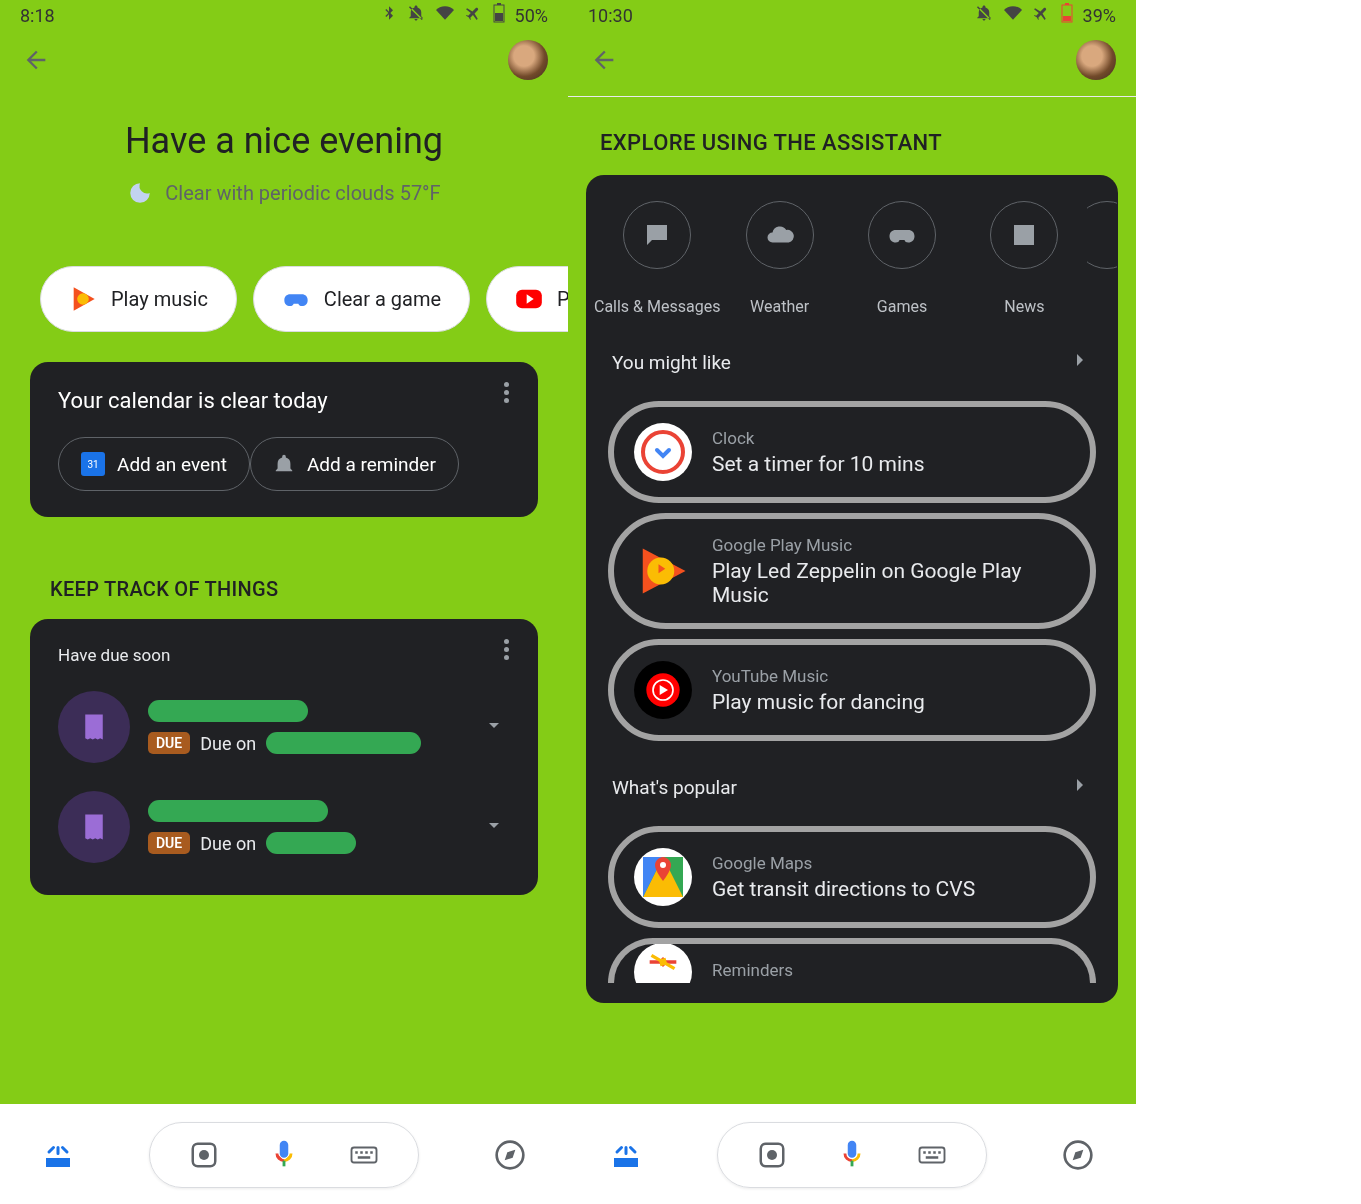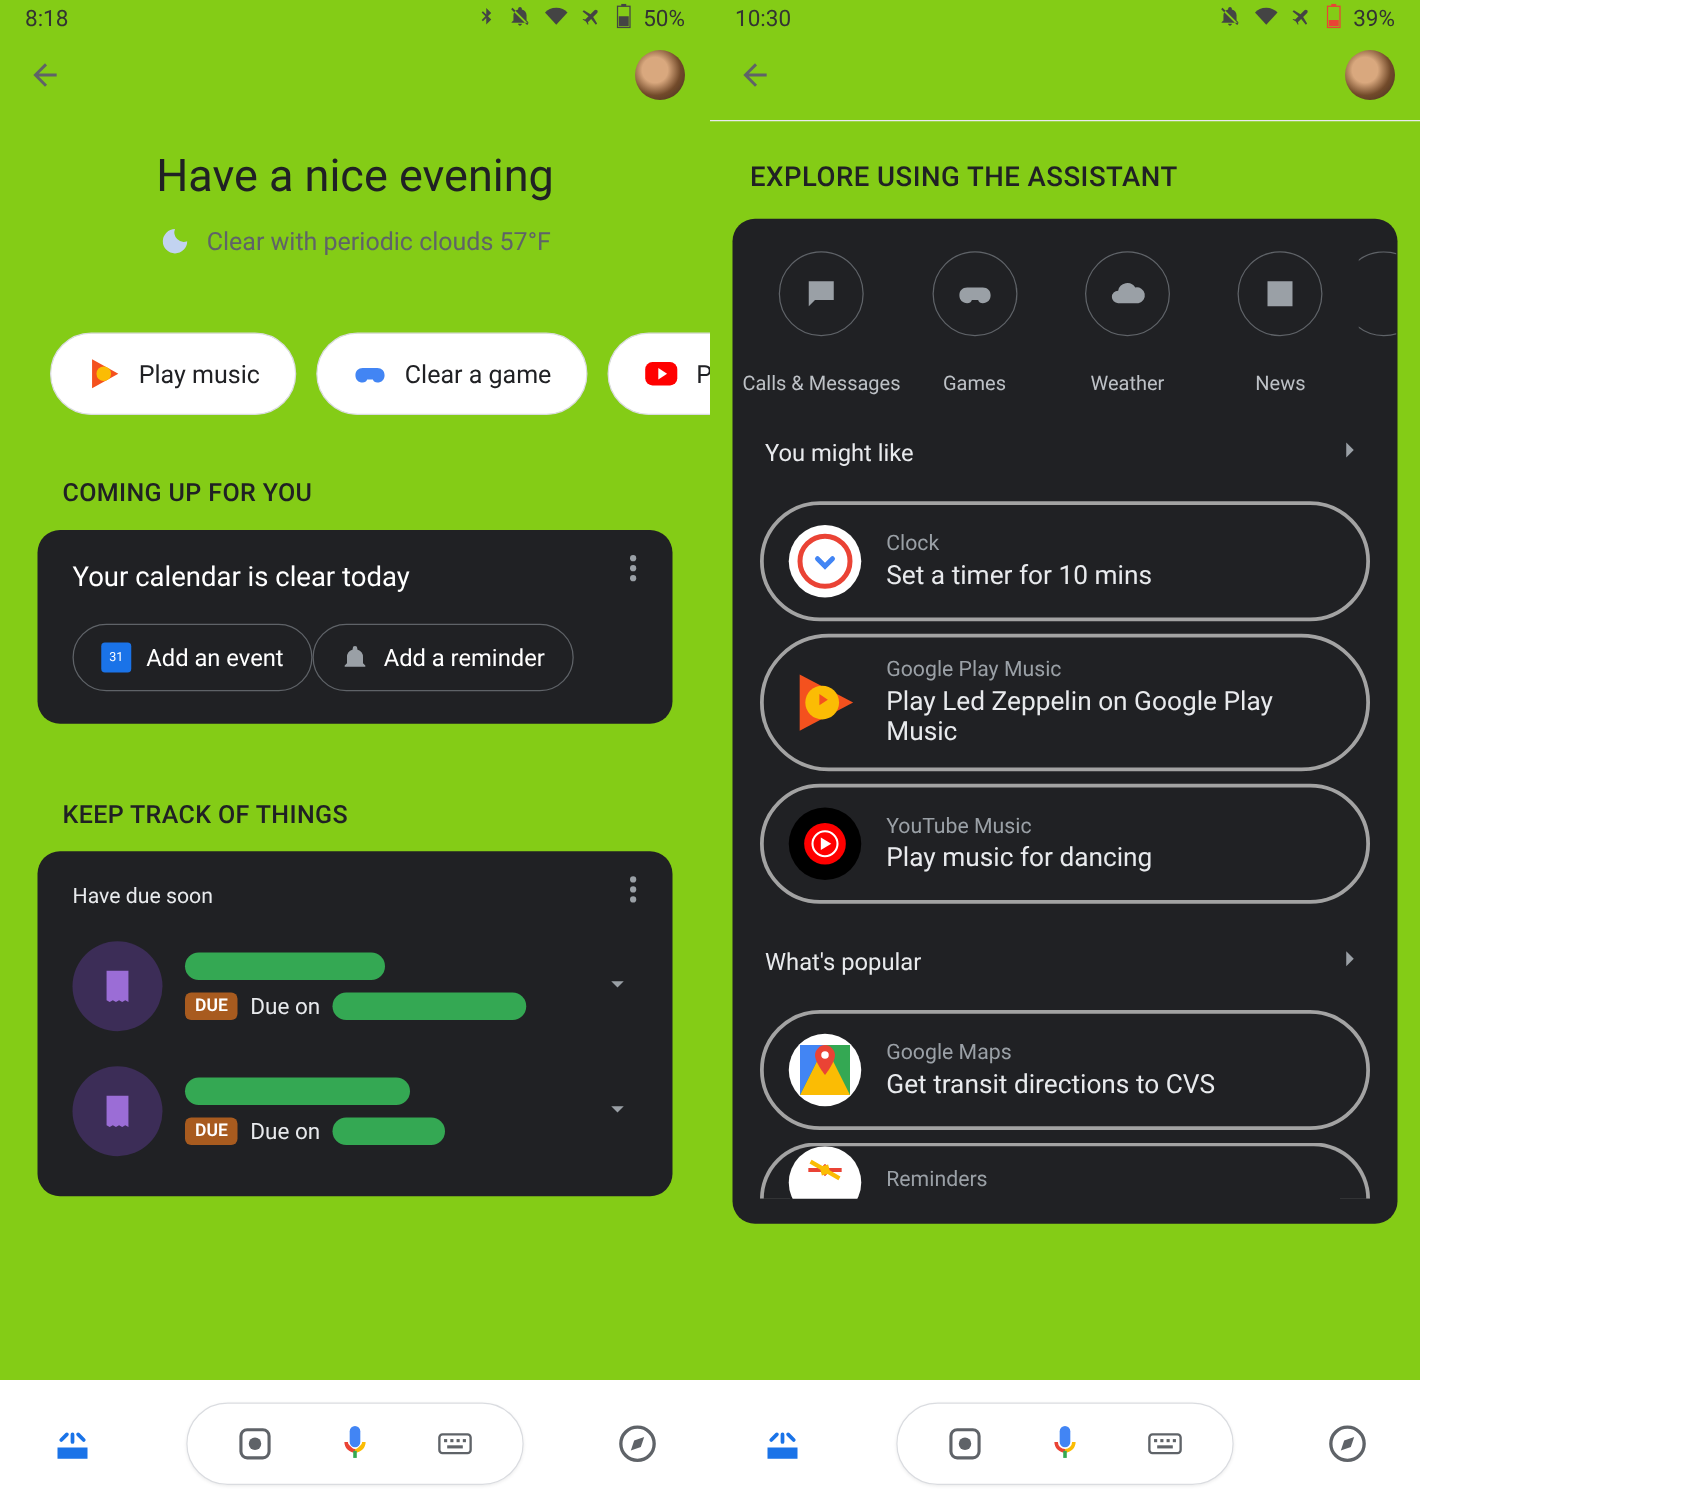--- a/index.html
+++ b/index.html
@@ -140,21 +140,21 @@
   .cat-item.cutoff .cat-circle { margin-left:10px; }
 
   .sub-header {
     display:flex; align-items:center; justify-content:space-between;
     padding: 22px 26px 14px; font-size:19px; color:#e8eaed;
   }
   .sub-chevron { cursor:pointer; color:#9aa0a6; }
 
   .sugg-pill {
     margin: 10px 22px;
-    border:3px solid #a3a3a3; border-radius:60px;
+    border:6px solid #a3a3a3; border-radius:60px;
     padding: 16px 20px;
     display:flex; align-items:center; gap:20px;
     cursor:pointer;
   }
   .sugg-icon {
     width:58px;height:58px;border-radius:50%;
     display:flex;align-items:center;justify-content:center;
     background:#fff;
     flex-shrink:0;
   }
@@ -257,21 +257,20 @@
       </div>
       <div class="chip">
         <svg viewBox="0 0 24 24" width="28" height="28">
             <rect x="1" y="4" width="22" height="16" rx="5" fill="#ff0000"></rect>
             <polygon fill="#fff" points="10,8 16,12 10,16"></polygon>
           </svg>
         <span>Pla</span>
       </div>
     </div>
 
-    <div class="section-header">COMING UP FOR YOU</div>
 
     <div class="dark-card">
       <div class="card-more">
           <span></span>
           <span></span>
           <span></span>
         </div>
       <div class="calendar-text">Your calendar is clear today</div>
       <div class="pill-row">
         <div class="dark-pill">
@@ -432,32 +431,32 @@
           <div class="cat-circle">
               <svg width="30" height="30" viewBox="0 0 24 24">
                 <path fill="#9aa0a6" d="M4 4h16v12H8l-4 4V4zm4 4h8v2H8V8zm0 3h6v2H8v-2z"></path>
               </svg>
             </div>
           <span class="cat-label">Calls &amp; Messages</span>
         </div>
         <div class="cat-item">
           <div class="cat-circle">
               <svg width="30" height="30" viewBox="0 0 24 24">
+                <path fill="#9aa0a6" d="M19 18H6a4 4 0 0 1 0-8 6 6 0 0 1 11-2 5 5 0 0 1 2 10z"></path>
+              </svg>
+            </div>
+          <span class="cat-label">Weather</span>
+        </div>
+        <div class="cat-item">
+          <div class="cat-circle">
+              <svg width="30" height="30" viewBox="0 0 24 24">
                 <path fill="#9aa0a6" d="M17 8H7c-3 0-5 2-5 5s2 5 5 5c1.5 0 2.5-.5 3-2h4c.5 1.5 1.5 2 3 2 3 0 5-2 5-5s-2-5-5-5z"></path>
               </svg>
             </div>
           <span class="cat-label">Games</span>
-        </div>
-        <div class="cat-item">
-          <div class="cat-circle">
-              <svg width="30" height="30" viewBox="0 0 24 24">
-                <path fill="#9aa0a6" d="M19 18H6a4 4 0 0 1 0-8 6 6 0 0 1 11-2 5 5 0 0 1 2 10z"></path>
-              </svg>
-            </div>
-          <span class="cat-label">Weather</span>
         </div>
         <div class="cat-item">
           <div class="cat-circle">
               <svg width="30" height="30" viewBox="0 0 24 24">
                 <path fill="#9aa0a6" d="M4 4h16v16H4zM6 7h6v5H6zm8 0h4v2h-4zm0 3h4v2h-4zM6 14h12v2H6z"></path>
               </svg>
             </div>
           <span class="cat-label">News</span>
         </div>
         <div class="cat-item cutoff">

